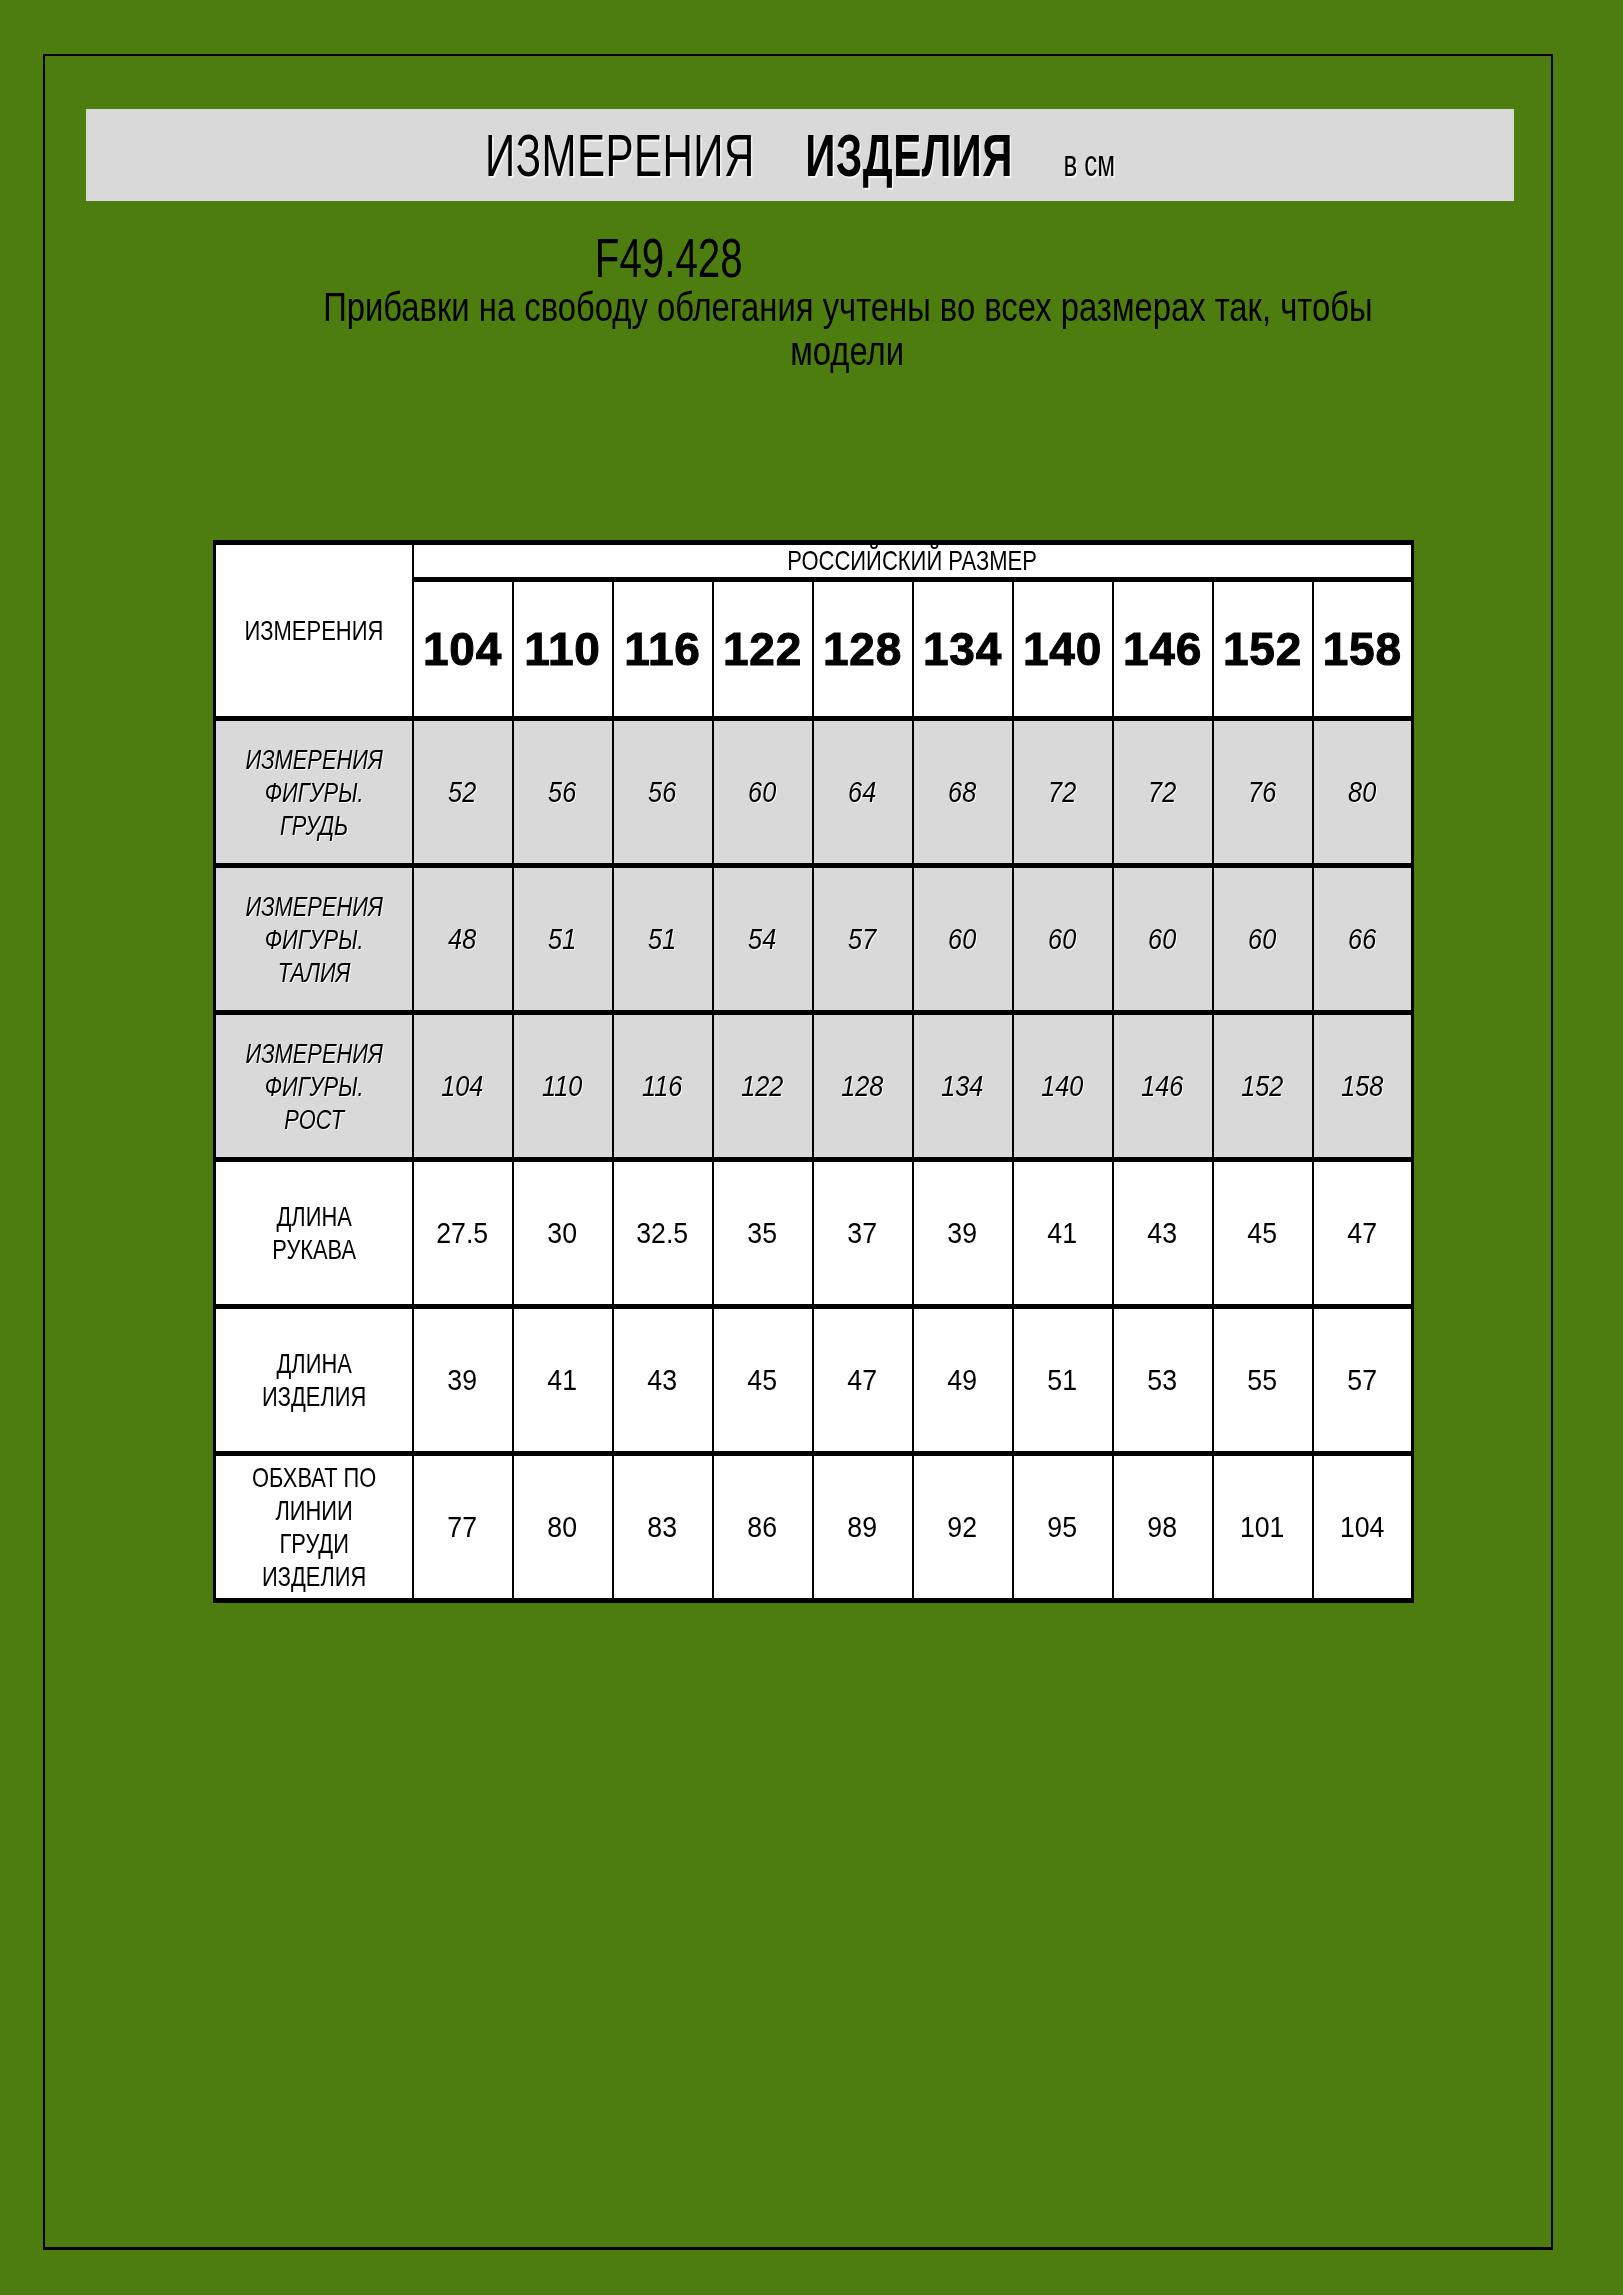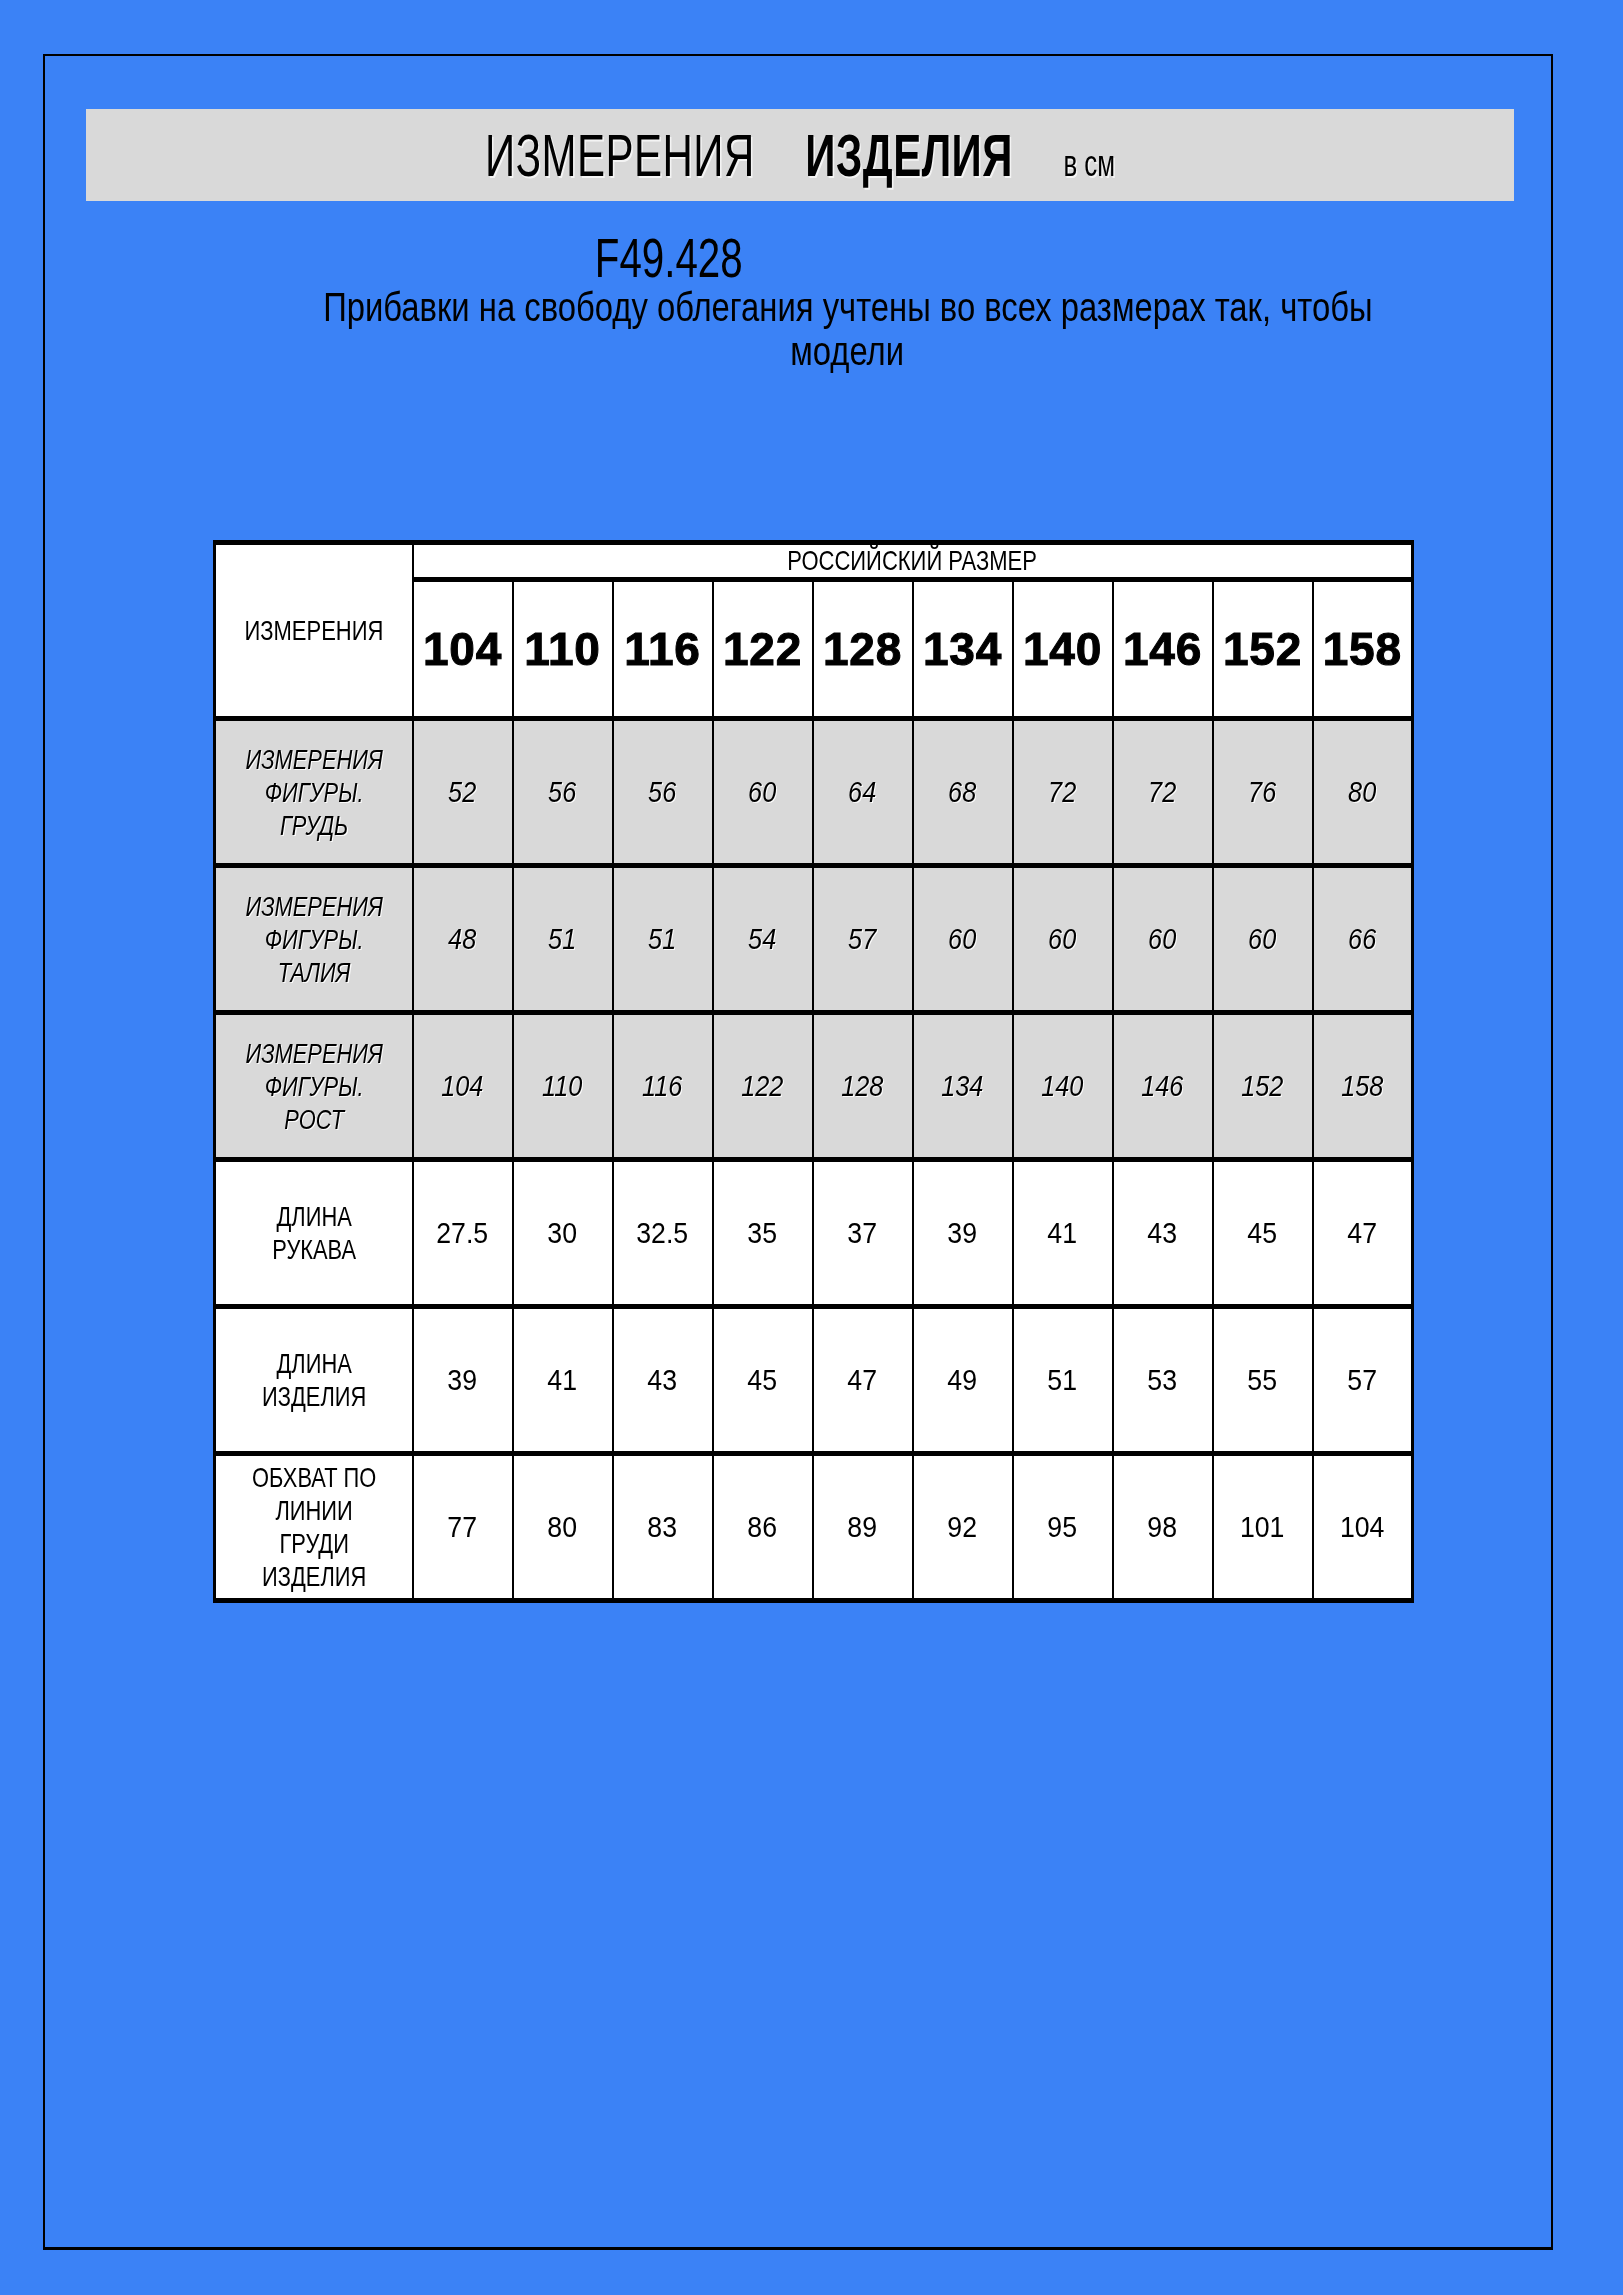--- a/index.html
+++ b/index.html
@@ -1,17 +1,17 @@
 <!DOCTYPE html>
 <html style="font-size:10.5px"><head>
 <meta charset="utf-8">
 <style>
   html,body{margin:0;padding:0;background:#ffffff;}
   body{width:1623px;height:2295px;position:relative;font-family:"Liberation Sans","DejaVu Sans",sans-serif;color:#000;}
-  .page{position:absolute;left:0;top:0;width:1623px;height:2295px;background:#3b82f6;overflow:hidden;}
+  .page{position:absolute;left:0;top:0;width:1623px;height:2295px;background:#4d7c0f;overflow:hidden;}
 
   
   .page-border{position:absolute;left:43px;top:54px;width:1510px;height:2196px;
     border:2.6px solid #000;border-bottom-width:3.9px;box-sizing:border-box;}
 
   
   .banner{position:absolute;left:86px;top:109px;width:1428px;height:92px;background:#d9d9d9;
     display:flex;justify-content:center;align-items:center;}
   .banner-line{display:inline-flex;align-items:baseline;gap:72px;white-space:nowrap;
     transform:scaleX(.70);transform-origin:50% 50%;text-shadow:2px 2px 0 rgba(255,255,255,.7);}

